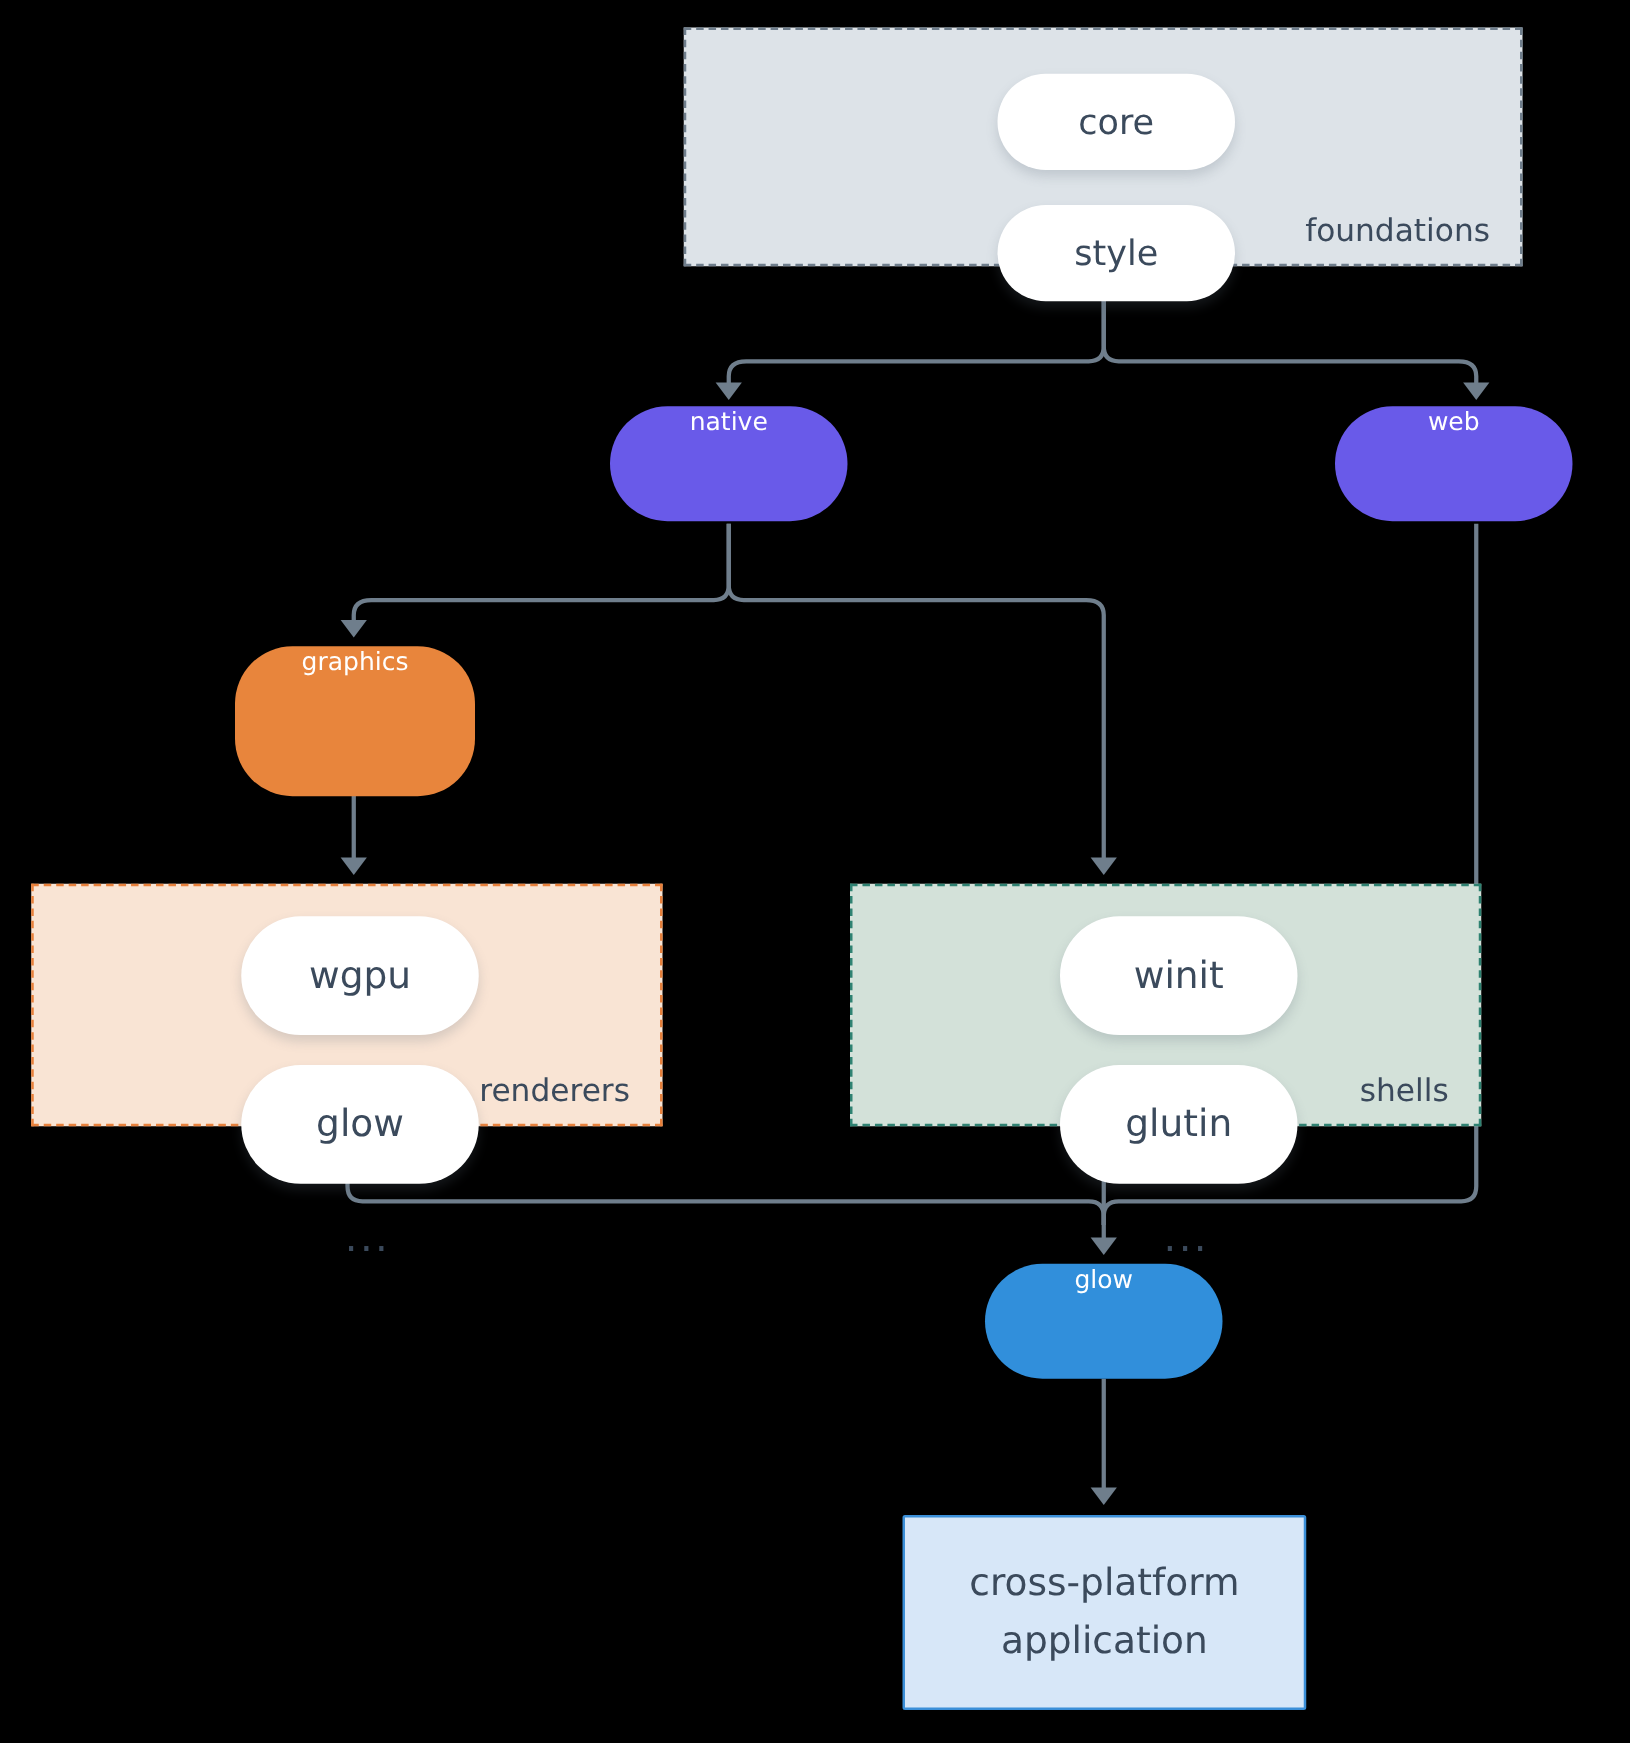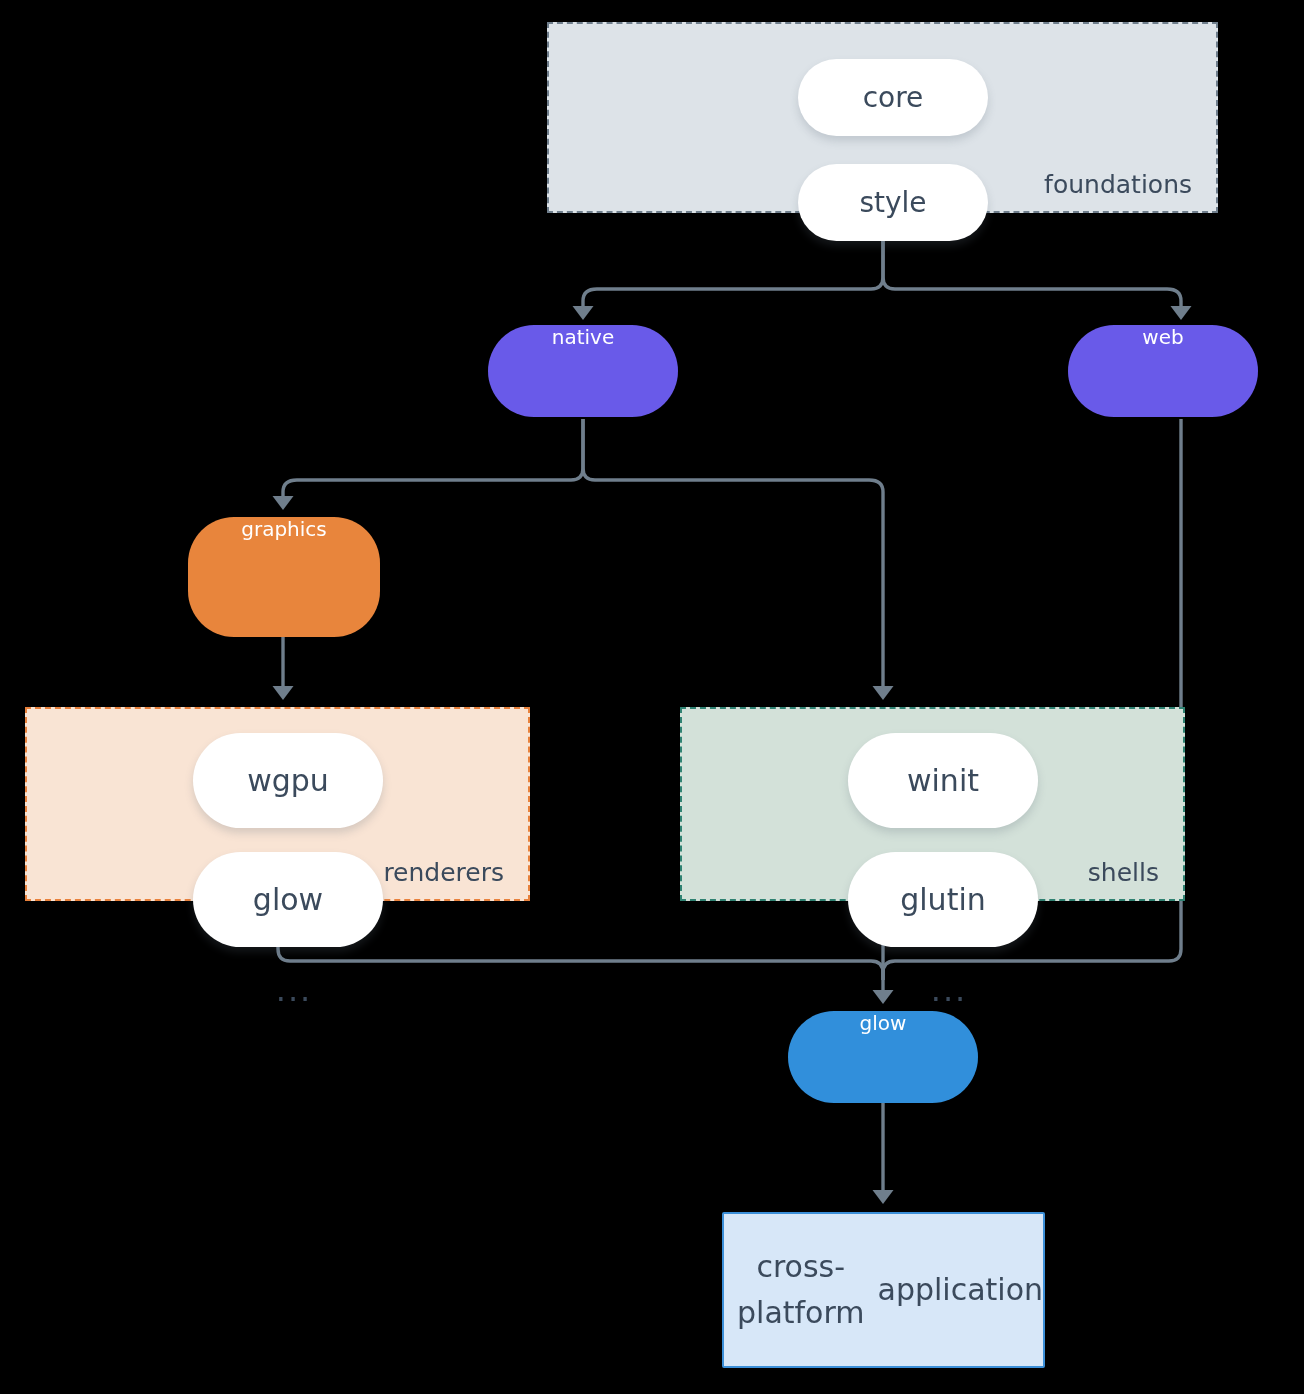--- a/index.html
+++ b/index.html
@@ -57,21 +57,21 @@
   }
   .node-native{left:488px;top:325px;background:#695AE9;}
   .node-web{left:1068px;top:325px;background:#695AE9;}
   .node-graphics{left:188px;top:517px;width:192px;height:120px;background:#E8853C;}
   .node-iced{left:788px;top:1011px;background:#318FDB;}
 
   .app-box{
     position:absolute;left:722px;top:1212px;width:323px;height:156px;
     box-sizing:border-box;
     background:#D7E7F8;border:2px solid #3B8FD8;border-radius:2px;
-    display:flex;flex-direction:row;align-items:center;justify-content:center;
+    display:flex;flex-direction:column;align-items:center;justify-content:center;
     color:#3B4A5C;font-size:30px;line-height:1.53;text-align:center;
   }
 </style>
 </head>
 <body>
 
 <div class="canvas">
 
   <svg class="edges" viewBox="0 0 1304 1394" xmlns="http://www.w3.org/2000/svg">
 

